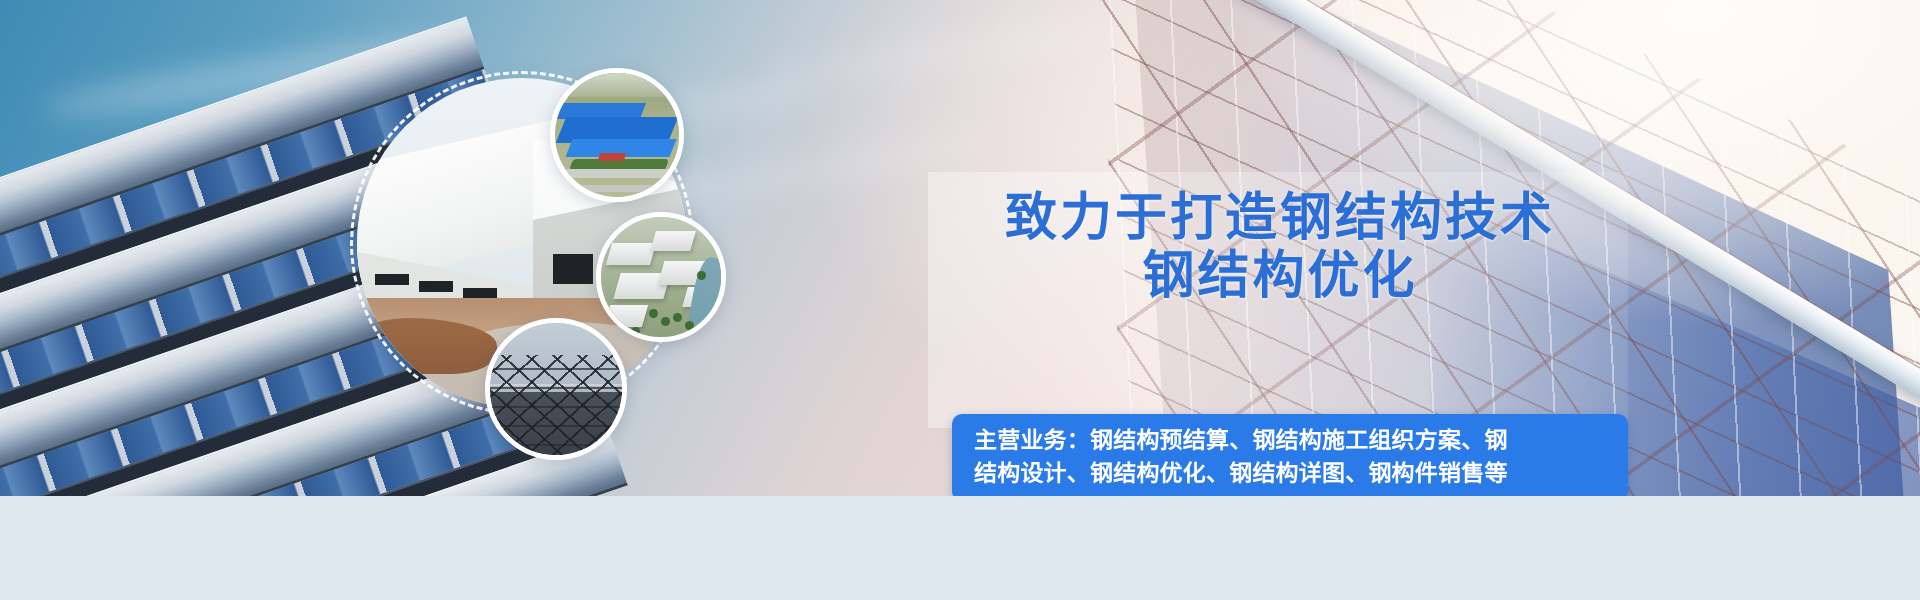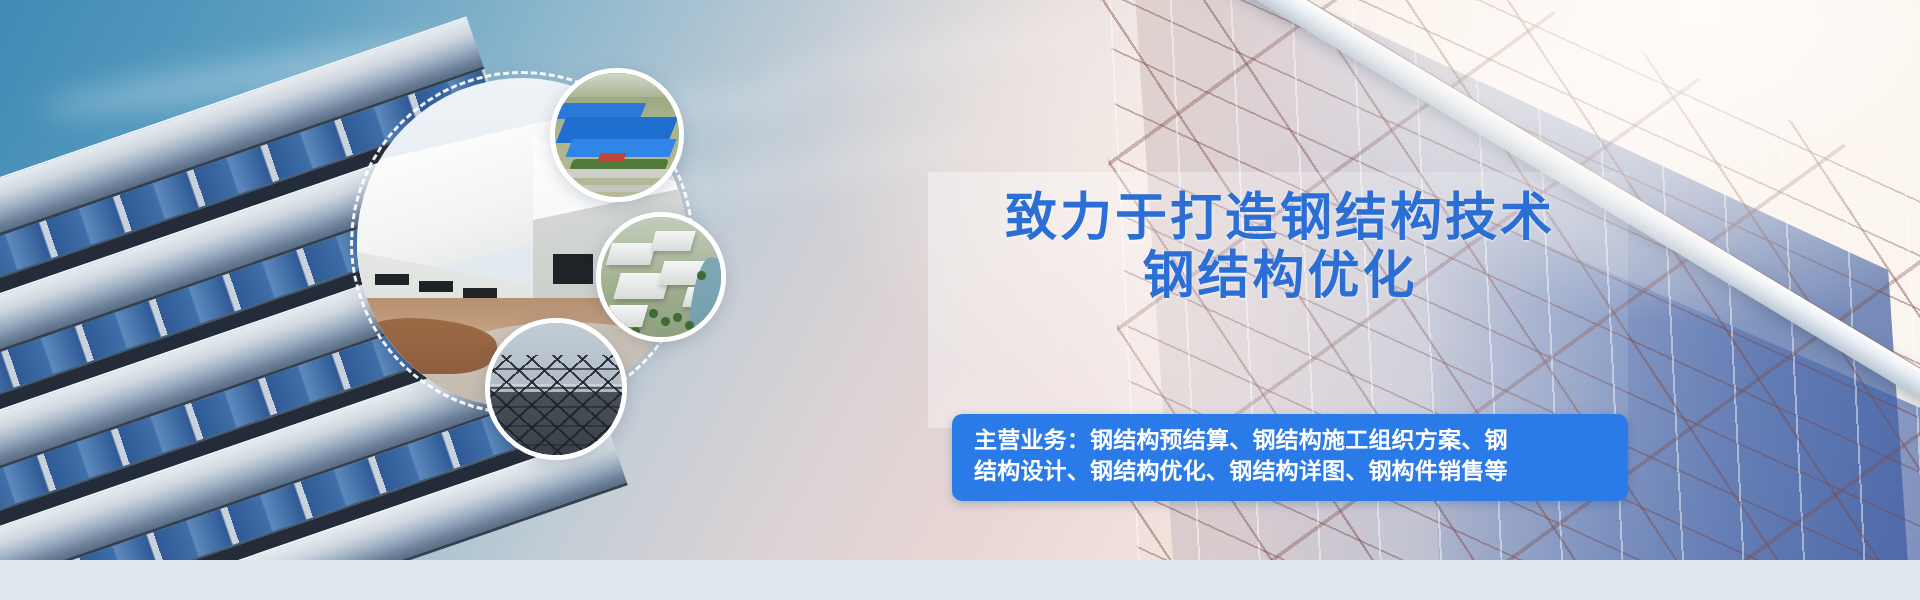--- a/index.html
+++ b/index.html
@@ -7,21 +7,21 @@
   html, body {
     width: 1920px; height: 600px;
     overflow: hidden;
     background: #dfe7ef;
     font-family: "Liberation Sans", "DejaVu Sans", sans-serif;
   }
 
   .banner {
     position: relative;
     width: 1920px;
-    height: 560px;
+    height: 496px;
     overflow: hidden;
   }
 
   
   .sky {
     position: absolute; inset: 0;
     background:
       radial-gradient(ellipse 900px 520px at 1450px 120px, rgba(255,252,248,0.95) 0%, rgba(252,246,240,0.55) 42%, rgba(246,235,232,0.0) 72%),
       linear-gradient(118deg,
         #3f8ab4 0%,
@@ -314,21 +314,21 @@
     padding: 10px 6px 12px 22px;
     background: #2a7ae8;
     border-radius: 10px;
     color: #ffffff;
     font-size: 23px;
     font-weight: 700;
     line-height: 1.42;
     letter-spacing: .2px;
     box-shadow: 0 3px 10px rgba(30,70,140,0.28);
   }
-  .biz-box .b2 { display:block;font-family:Liberation Mono, monospace; }
+  .biz-box .b2 { display:block; }
 </style>
 </head>
 <body>
 
 <div class="banner">
 
   <div class="sky">
     <div class="cloud c1"></div>
     <div class="cloud c2"></div>
     <div class="cloud c3"></div>

